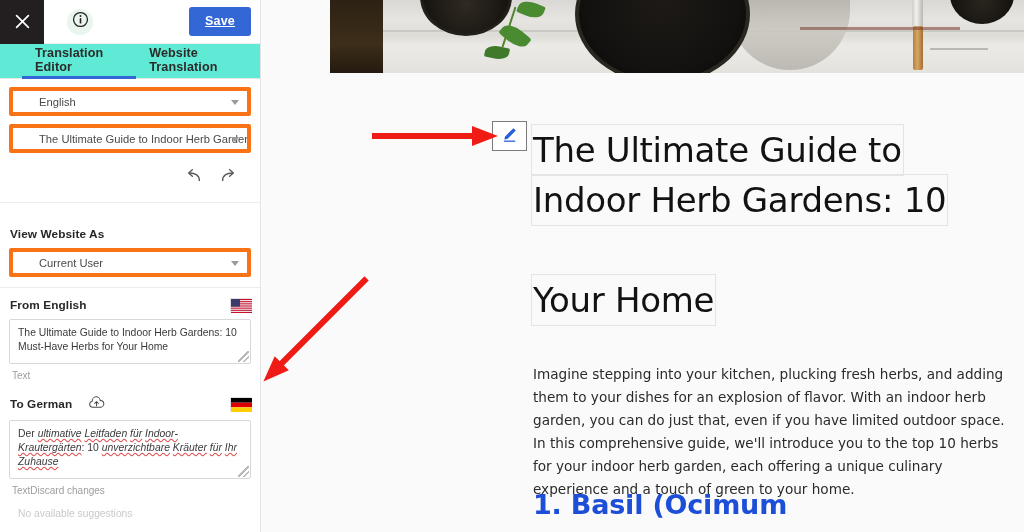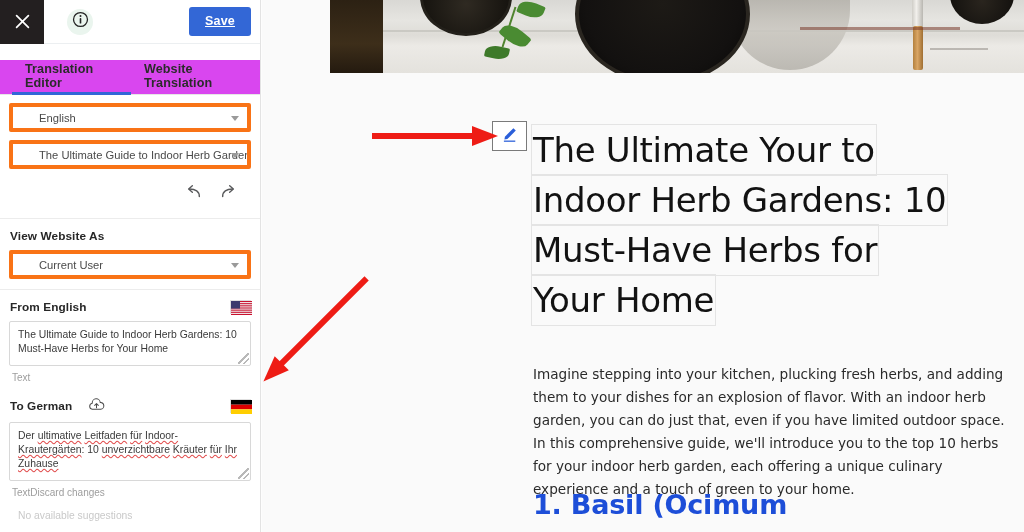--- a/index.html
+++ b/index.html
@@ -64,23 +64,22 @@
     cursor: pointer;
     letter-spacing: .2px;
     text-decoration: underline;
   }
 
   
   .tabs {
     display: flex;
     height: 35px;
     border-bottom: 1px solid #e6e6e6;
-    background: #d946ef;
-    padding-left: 12px;
-    margin-top: 16px;
+    background: #5eead4;
+    padding-left: 22px;
   }
   .tab {
     font-size: 12.6px;
     font-weight: bold;
     color: #2b2b2b;
     display: flex; align-items: center;
     padding: 0 13px;
     cursor: pointer;
     border-bottom: 3px solid transparent;
     height: 35px;
@@ -123,21 +122,21 @@
   .history-row {
     display: flex; justify-content: flex-end; gap: 18px;
     padding: 7px 14px 5px 0;
   }
   .hbtn { cursor: pointer; display: block; }
 
   .sec-title {
     font-size: 11.8px;
     font-weight: bold;
     color: #272727;
-    margin: 2px 0 7px 1px;
+    margin: 16px 0 7px 1px;
     letter-spacing: .1px;
   }
   .sec-head {
     display: flex; align-items: center;
     margin: 2px 0 7px 1px;
     text-align: right;
   }
   .sec-head .sec-title { margin: 0; }
   .cloud-icon { margin-left: 16px; cursor: pointer; display: block; }
   .flag { margin-left: auto; width: 21px; height: 14px; display: block; border: 1px solid rgba(0,0,0,.12); }
@@ -159,20 +158,21 @@
   .resize-grip {
     position: absolute; right: 2px; bottom: 2px;
     width: 11px; height: 11px;
     background:
       linear-gradient(135deg, transparent 0 45%, #b9b9b9 45% 55%, transparent 55% 100%),
       linear-gradient(135deg, transparent 0 70%, #b9b9b9 70% 80%, transparent 80% 100%);
   }
   .spell {
     text-decoration: underline wavy #e04a4a;
     text-decoration-skip-ink: none;
+    font-style: italic;
   }
   .undertext {
     display: flex; justify-content: flex-start;
     font-size: 10px; color: #9d9d9d;
     padding: 6px 2px 0 3px;
   }
   .discard { cursor: pointer; color: #9d9d9d; }
   .nosug {
     font-size: 10.3px;
     color: #c9c9c9;
@@ -460,23 +460,23 @@
     <div class="edit-pencil">
       <span>
         <svg width="17" height="17" viewBox="0 0 20 20">
           <path d="M14.6 2.6 L17.4 5.4 L7.4 15.4 L4 16 L4.6 12.6 Z" fill="#2b5fd9"></path>
           <rect x="3.4" y="17.1" width="13.4" height="1.5" fill="#2b5fd9"></rect>
         </svg>
       </span>
     </div>
 
     <div class="page-title">
-      <span class="ln">The Ultimate Your to</span><br>
+      <span class="ln">The Ultimate Guide to</span><br>
       <span class="ln">Indoor Herb Gardens: 10</span><br>
-      <span class="ln">Must-Have Herbs for</span><br>
+      <br>
       <span class="ln">Your Home</span>
     </div>
 
     <div class="body-copy">Imagine stepping into your kitchen, plucking fresh herbs, and adding them to your dishes for an explosion of flavor. With an indoor herb garden, you can do just that, even if you have limited outdoor space. In this comprehensive guide, we'll introduce you to the top 10 herbs for your indoor herb garden, each offering a unique culinary experience and a touch of green to your home.</div>
 
     <div class="h2">1. Basil (Ocimum</div>
   </div>
 
   <div class="arrow" id="arrow-top">
     <svg width="128" height="24" viewBox="0 0 128 24">

